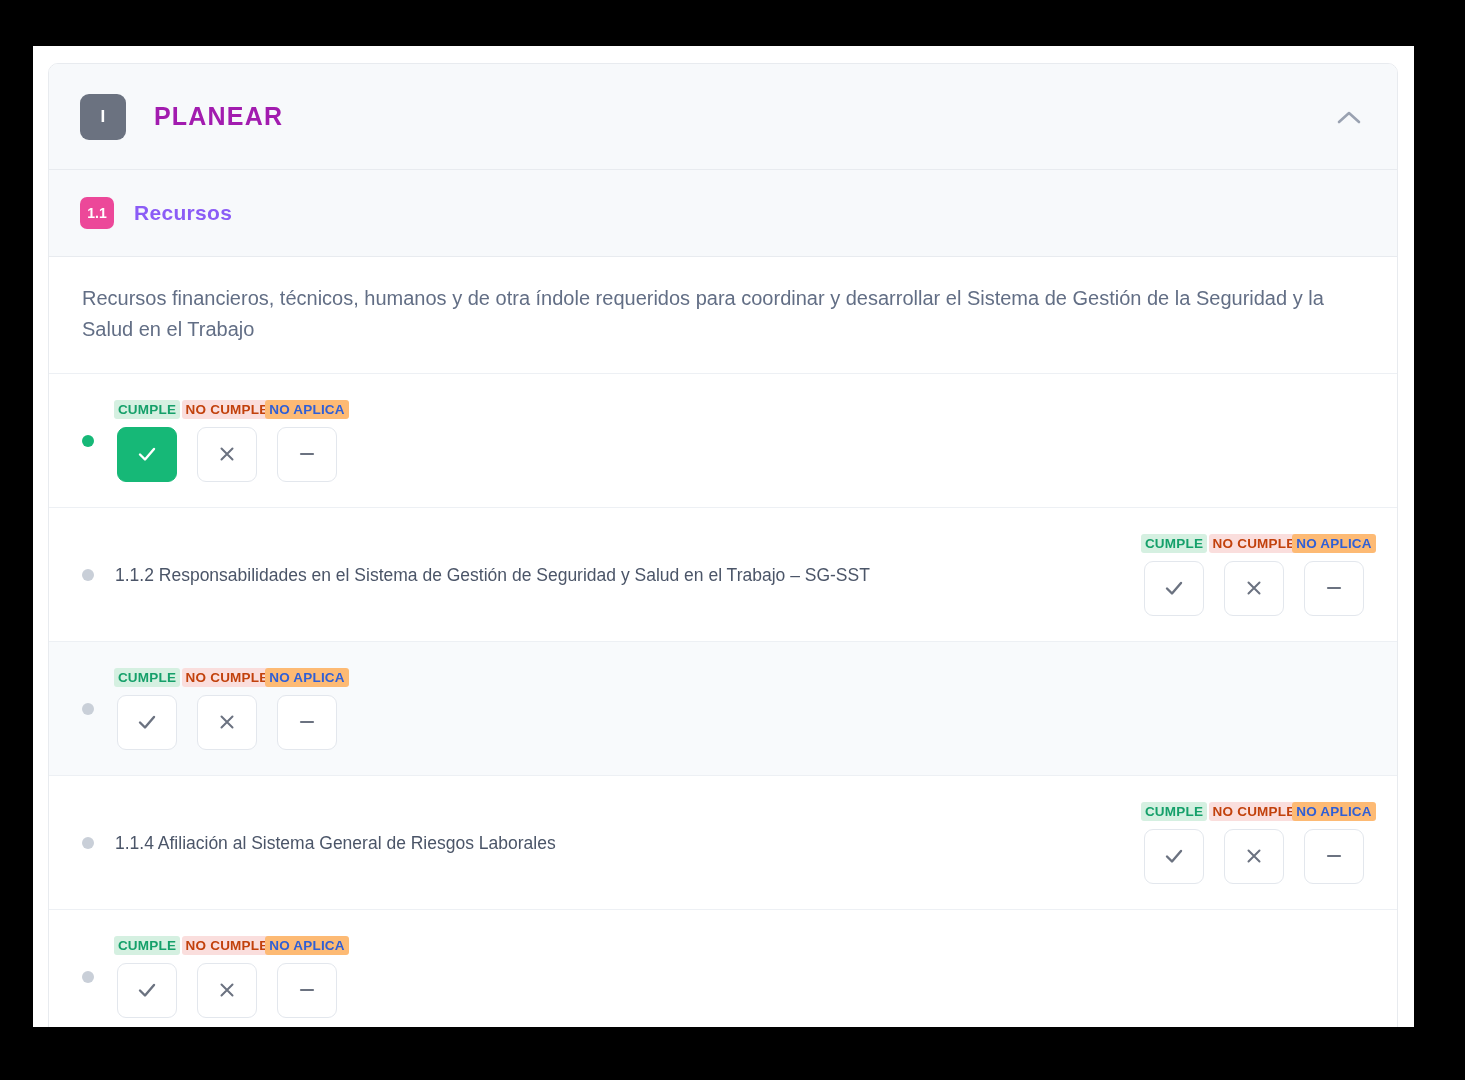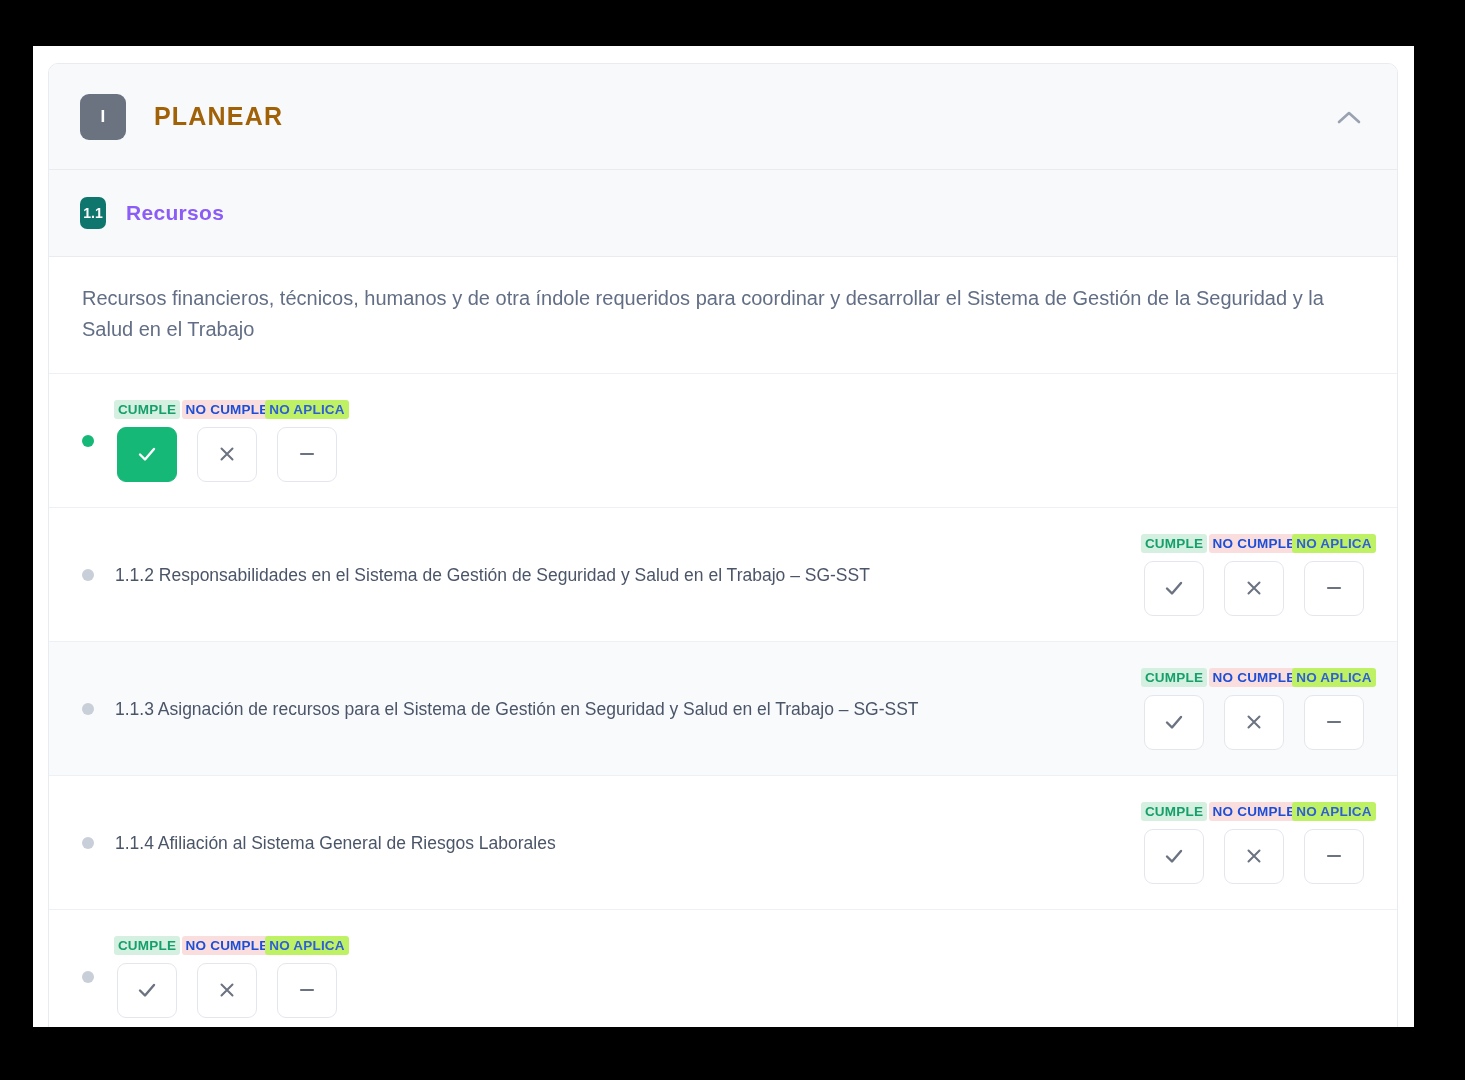--- a/index.html
+++ b/index.html
@@ -57,21 +57,21 @@
     justify-content: center;
     font-size: 17px;
     font-weight: 700;
     letter-spacing: .5px;
     flex: none;
   }
   .section-title {
     margin-left: 28px;
     font-size: 25px;
     font-weight: 700;
-    color: #a16207;
+    color: #a21caf;
     letter-spacing: 1.2px;
   }
   .chevron-btn {
     position: absolute;
     right: 31px;
     top: 50%;
     transform: translateY(-50%);
     width: 34px;
     height: 34px;
     display: flex;
@@ -87,24 +87,24 @@
 
   
   .sub-header {
     height: 86px;
     background: #f7f9fb;
     display: flex;
     align-items: center;
     padding: 0 31px;
   }
   .num-badge {
-    width: 26px;
+    width: 34px;
     height: 32px;
     border-radius: 7px;
-    background: #0f766e;
+    background: #ec4899;
     color: #ffffff;
     display: flex;
     align-items: center;
     justify-content: center;
     font-size: 14px;
     font-weight: 700;
     flex: none;
   }
   .sub-title {
     margin-left: 20px;
@@ -167,22 +167,22 @@
   .status-chip {
     font-size: 13.5px;
     font-weight: 700;
     letter-spacing: .2px;
     padding: 2px 4px;
     border-radius: 3px;
     white-space: nowrap;
     margin-bottom: 8px;
   }
   .chip-cumple    { color: #15a06a; background: #d5f0e1; }
-  .chip-nocumple  { color: #1d4ed8; background: #fadedd; }
-  .chip-noaplica  { color: #2f5fd6; background: #bef264; }
+  .chip-nocumple  { color: #c2410c; background: #fadedd; }
+  .chip-noaplica  { color: #2f5fd6; background: #fdba74; }
 
   .status-btn {
     width: 60px;
     height: 55px;
     border-radius: 9px;
     border: 1px solid #e3e7ed;
     background: #ffffff;
     display: flex;
     align-items: center;
     justify-content: center;
@@ -279,21 +279,20 @@
               <button class="status-btn">
                 <svg width="24" height="24" viewBox="0 0 24 24" fill="none" class="ico-grey">
                   <path d="M6 12 H18" stroke-width="2.2" stroke-linecap="round" stroke="#6b7280"></path>
                 </svg>
               </button>
             </div>
           </div>
         </div>
         <div class="row tinted">
           <span class="bullet"></span>
-          <div class="row-label">1.1.3 Asignación de recursos para el Sistema de Gestión en Seguridad y Salud en el Trabajo – SG-SST</div>
           <div class="status-group">
             <div class="status-col">
               <div class="status-chip chip-cumple">CUMPLE</div>
               <button class="status-btn">
                 <svg width="24" height="24" viewBox="0 0 24 24" fill="none" class="ico-grey">
                   <path d="M5 12.5 L10 17.5 L19 7" stroke-width="2.4" stroke-linecap="round" stroke-linejoin="round" stroke="#6b7280"></path>
                 </svg>
               </button>
             </div>
             <div class="status-col">

